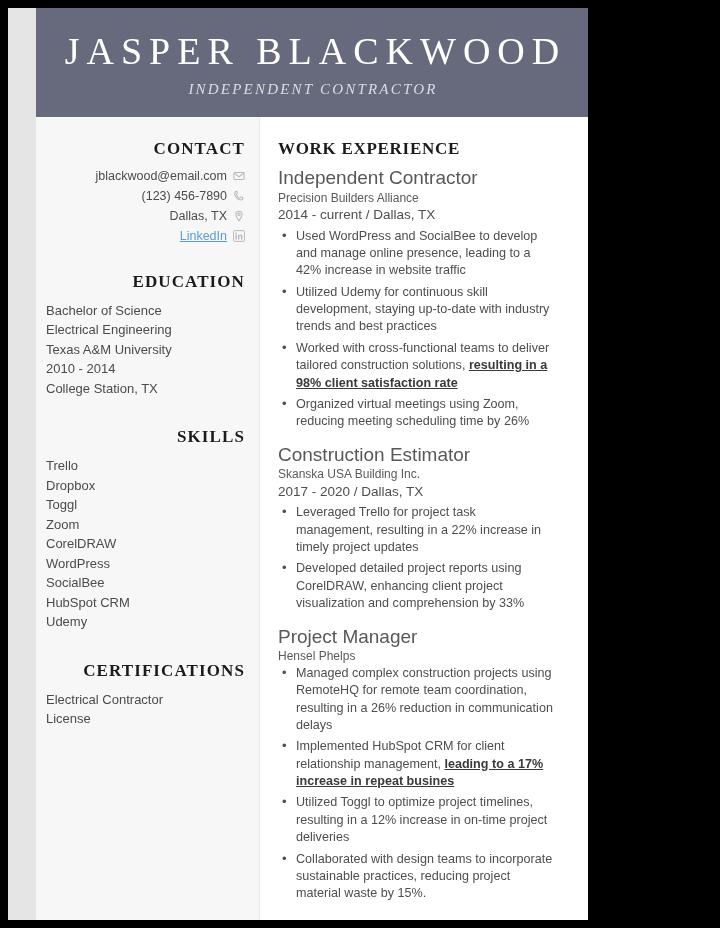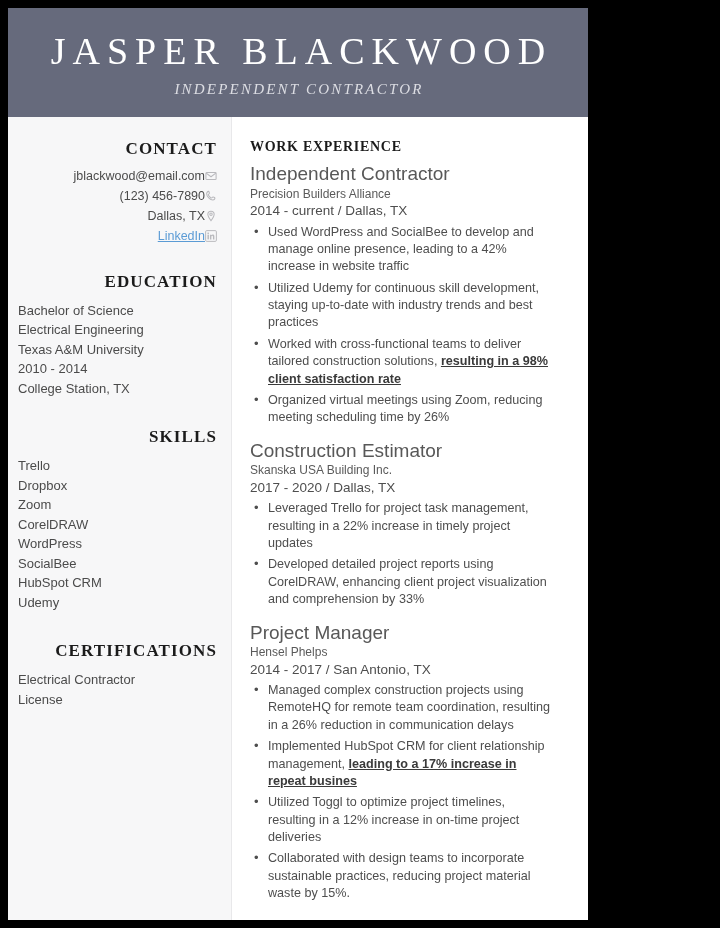--- a/index.html
+++ b/index.html
@@ -13,21 +13,22 @@
     font-family: "Liberation Sans", sans-serif;
     overflow: hidden;
   }
 
   #page {
     position: relative;
     width: 596px;
     height: 928px;
     box-sizing: border-box;
     border: 8px solid #000;
-    background: #14b8a6;
+    background: #e5e5e5;
+    padding-left: 28px;
   }
 
   #sheet {
     position: relative;
     width: 100%;
     height: 100%;
     background: #ffffff;
     overflow: hidden;
     display: flex;
     flex-direction: column;
@@ -104,20 +105,21 @@
   }
   .side-block { margin-bottom: 26px; }
   .side-block.contact { margin-bottom: 27px; }
   .side-block.edu { margin-bottom: 29px; }
   .side-block.skills { margin-bottom: 29px; }
 
   .contact-row {
     display: flex;
     align-items: center;
     justify-content: flex-end;
+    gap: 6px;
     margin-bottom: 3px;
     line-height: 1.35;
   }
   .contact-text {
     font-size: 12.5px;
     color: #4b4b4b;
   }
   .contact-text.link {
     color: #5b9bd5;
     text-decoration: underline;
@@ -135,21 +137,21 @@
     font-size: 13px;
     color: #4b4b4b;
     line-height: 1.5;
     text-align: left;
   }
 
   
   .main-head {
     font-family: "Liberation Serif", serif;
     font-weight: bold;
-    font-size: 14px;
+    font-size: 17px;
     letter-spacing: 0.7px;
     color: #1b1b1b;
     margin: 0 0 7px 0;
   }
   .job { margin-bottom: 12px; }
   .job-title {
     font-size: 19px;
     color: #585858;
     line-height: 1.25;
     margin-bottom: 1px;
@@ -260,20 +262,21 @@
               <div class="side-line">2010 - 2014</div>
               <div class="side-line">College Station, TX</div>
             </div>
         </div>
 
         <div class="side-block skills">
           <div class="side-head">SKILLS</div>
           <div id="skills-list">
               <div class="side-line">Trello</div>
               <div class="side-line">Dropbox</div>
+              <div class="side-line">Toggl</div>
               <div class="side-line">Zoom</div>
               <div class="side-line">CorelDRAW</div>
               <div class="side-line">WordPress</div>
               <div class="side-line">SocialBee</div>
               <div class="side-line">HubSpot CRM</div>
               <div class="side-line">Udemy</div>
             </div>
         </div>
 
         <div class="side-block certs">
@@ -305,21 +308,20 @@
               <div class="job-company">Skanska USA Building Inc.</div>
               <div class="job-meta">2017 - 2020  /  Dallas, TX</div>
               <ul class="bullets">
                 <li><span>Leveraged Trello for project task management, resulting in a 22% increase in timely project updates</span></li>
                 <li><span>Developed detailed project reports using CorelDRAW, enhancing client project visualization and comprehension by 33%</span></li>
               </ul>
             </div>
             <div class="job">
               <div class="job-title">Project Manager</div>
               <div class="job-company">Hensel Phelps</div>
-              <div class="job-meta">2014 - 2017  /  San Antonio, TX</div>
               <ul class="bullets">
                 <li><span>Managed complex construction projects using RemoteHQ for remote team coordination, resulting in a 26% reduction in communication delays</span></li>
                 <li><span>Implemented HubSpot CRM for client relationship management, </span><span class="hl">leading to a 17% increase in repeat busines</span></li>
                 <li><span>Utilized Toggl to optimize project timelines, resulting in a 12% increase in on-time project deliveries</span></li>
                 <li><span>Collaborated with design teams to incorporate sustainable practices, reducing project material waste by 15%.</span></li>
               </ul>
             </div>
           </div>
       </div>
 

